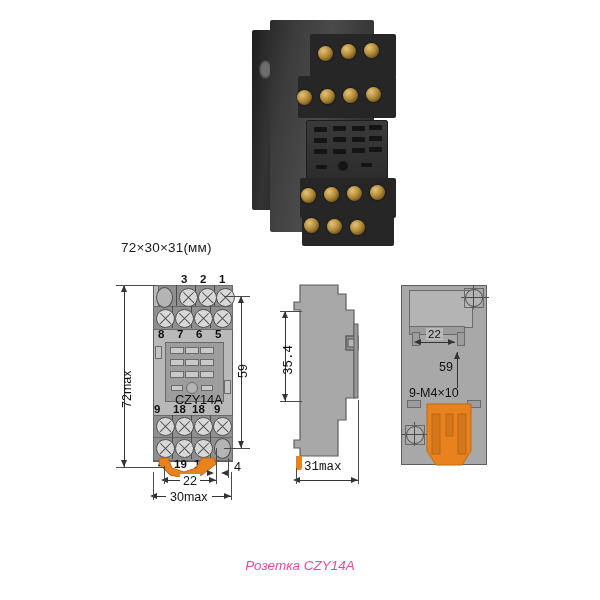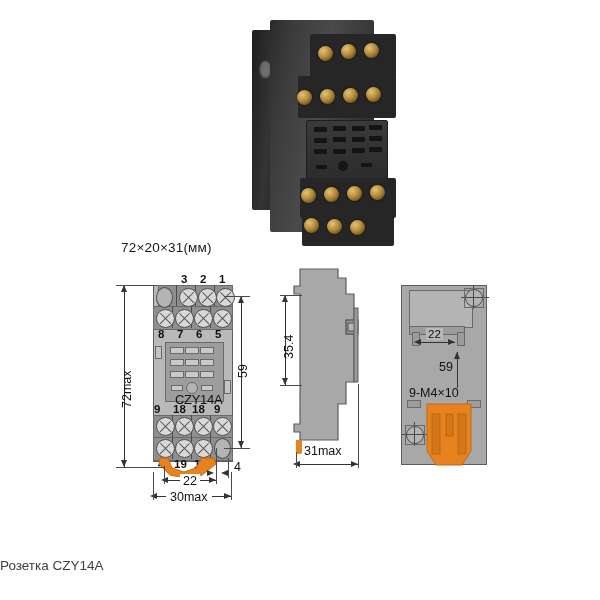--- a/index.html
+++ b/index.html
@@ -54,21 +54,21 @@
   }
 
   
   .dim-header{
     position:absolute;left:121px;top:240px;
     font-size:13.5px;color:#1a1a1a;letter-spacing:.2px;
   }
 
   .caption{
     position:absolute;left:0;right:0;top:558px;
-    text-align:left;font-size:13.5px;color:#404040;
+    text-align:center;font-size:13.5px;color:#ec4899;font-style:italic;
   }
 
   
   .dwg{position:absolute;}
   .gbody{position:absolute;background:#a8a8a8;border:1.2px solid #5d5d5d;}
   .gbody-l{position:absolute;background:#b9b9b9;border:1.2px solid #5d5d5d;}
   .gdark{position:absolute;background:#8f8f8f;border:1px solid #6a6a6a;}
   .line{position:absolute;background:#4a4a4a;}
   .hline{height:1px;}
   .vline{width:1px;}
@@ -156,21 +156,21 @@
       <div class="screw" style="left:54px;top:167px;"></div>
       <div class="screw" style="left:77px;top:166px;"></div>
       <div class="screw" style="left:100px;top:165px;"></div>
 
       <div class="screw" style="left:34px;top:198px;"></div>
       <div class="screw" style="left:57px;top:199px;"></div>
       <div class="screw" style="left:80px;top:200px;"></div>
     </div>
   </div>
 
-  <div class="dim-header">72×20×31(мм)</div>
+  <div class="dim-header">72×30×31(мм)</div>
 
   <div class="dwg" style="left:128px;top:280px;width:140px;height:220px;">
 
     <div class="gbody-l" style="left:25px;top:5px;width:78px;height:175px;"></div>
 
     <div class="gdark" style="left:30px;top:5px;width:73px;height:21px;"></div>
     <div class="gdark" style="left:25px;top:26px;width:78px;height:22px;"></div>
 
     <div class="line vline" style="left:48px;top:5px;height:21px;"></div>
     <div class="line vline" style="left:67px;top:5px;height:21px;"></div>
@@ -274,21 +274,21 @@
     <div class="dimtxt" style="left:52px;top:194px;background:#fff;padding:0 3px;">22</div>
 
     <div class="line hline" style="left:25px;top:216px;width:78px;background:#333;"></div>
     <div class="arrowhead ah-lf" style="left:22px;top:212.5px;"></div>
     <div class="arrowhead ah-rt" style="left:96px;top:212.5px;"></div>
     <div class="line vline" style="left:25px;top:192px;height:28px;"></div>
     <div class="line vline" style="left:103px;top:192px;height:28px;"></div>
     <div class="dimtxt" style="left:38px;top:210px;background:#fff;padding:0 4px;">30max</div>
   </div>
 
-  <div class="dwg" style="left:280px;top:264px;width:120px;height:220px;">
+  <div class="dwg" style="left:280px;top:280px;width:120px;height:220px;font-family:Liberation Mono, monospace;">
 
     <svg width="110" height="200" style="position:absolute;left:0;top:0;">
       <path d="M20,5 L58,5 L58,14 L66,14 L66,30 L74,30 L74,44 L74,118 L66,118 L66,140
                L58,140 L58,176 L20,176 L20,168 L14,168 L14,160 L20,160 L20,30 L14,30
                L14,22 L20,22 Z" fill="#a8a8a8" stroke="#5d5d5d" stroke-width="1.2"></path>
       <rect x="66" y="56" width="12" height="14" fill="#9a9a9a" stroke="#4f4f4f" stroke-width="1.2"></rect>
       <rect x="68" y="59" width="8" height="8" fill="#b6b6b6" stroke="#4f4f4f" stroke-width="1"></rect>
       <rect x="74" y="44" width="4" height="74" fill="#9a9a9a" stroke="#5d5d5d" stroke-width="1"></rect>
     </svg>
 

